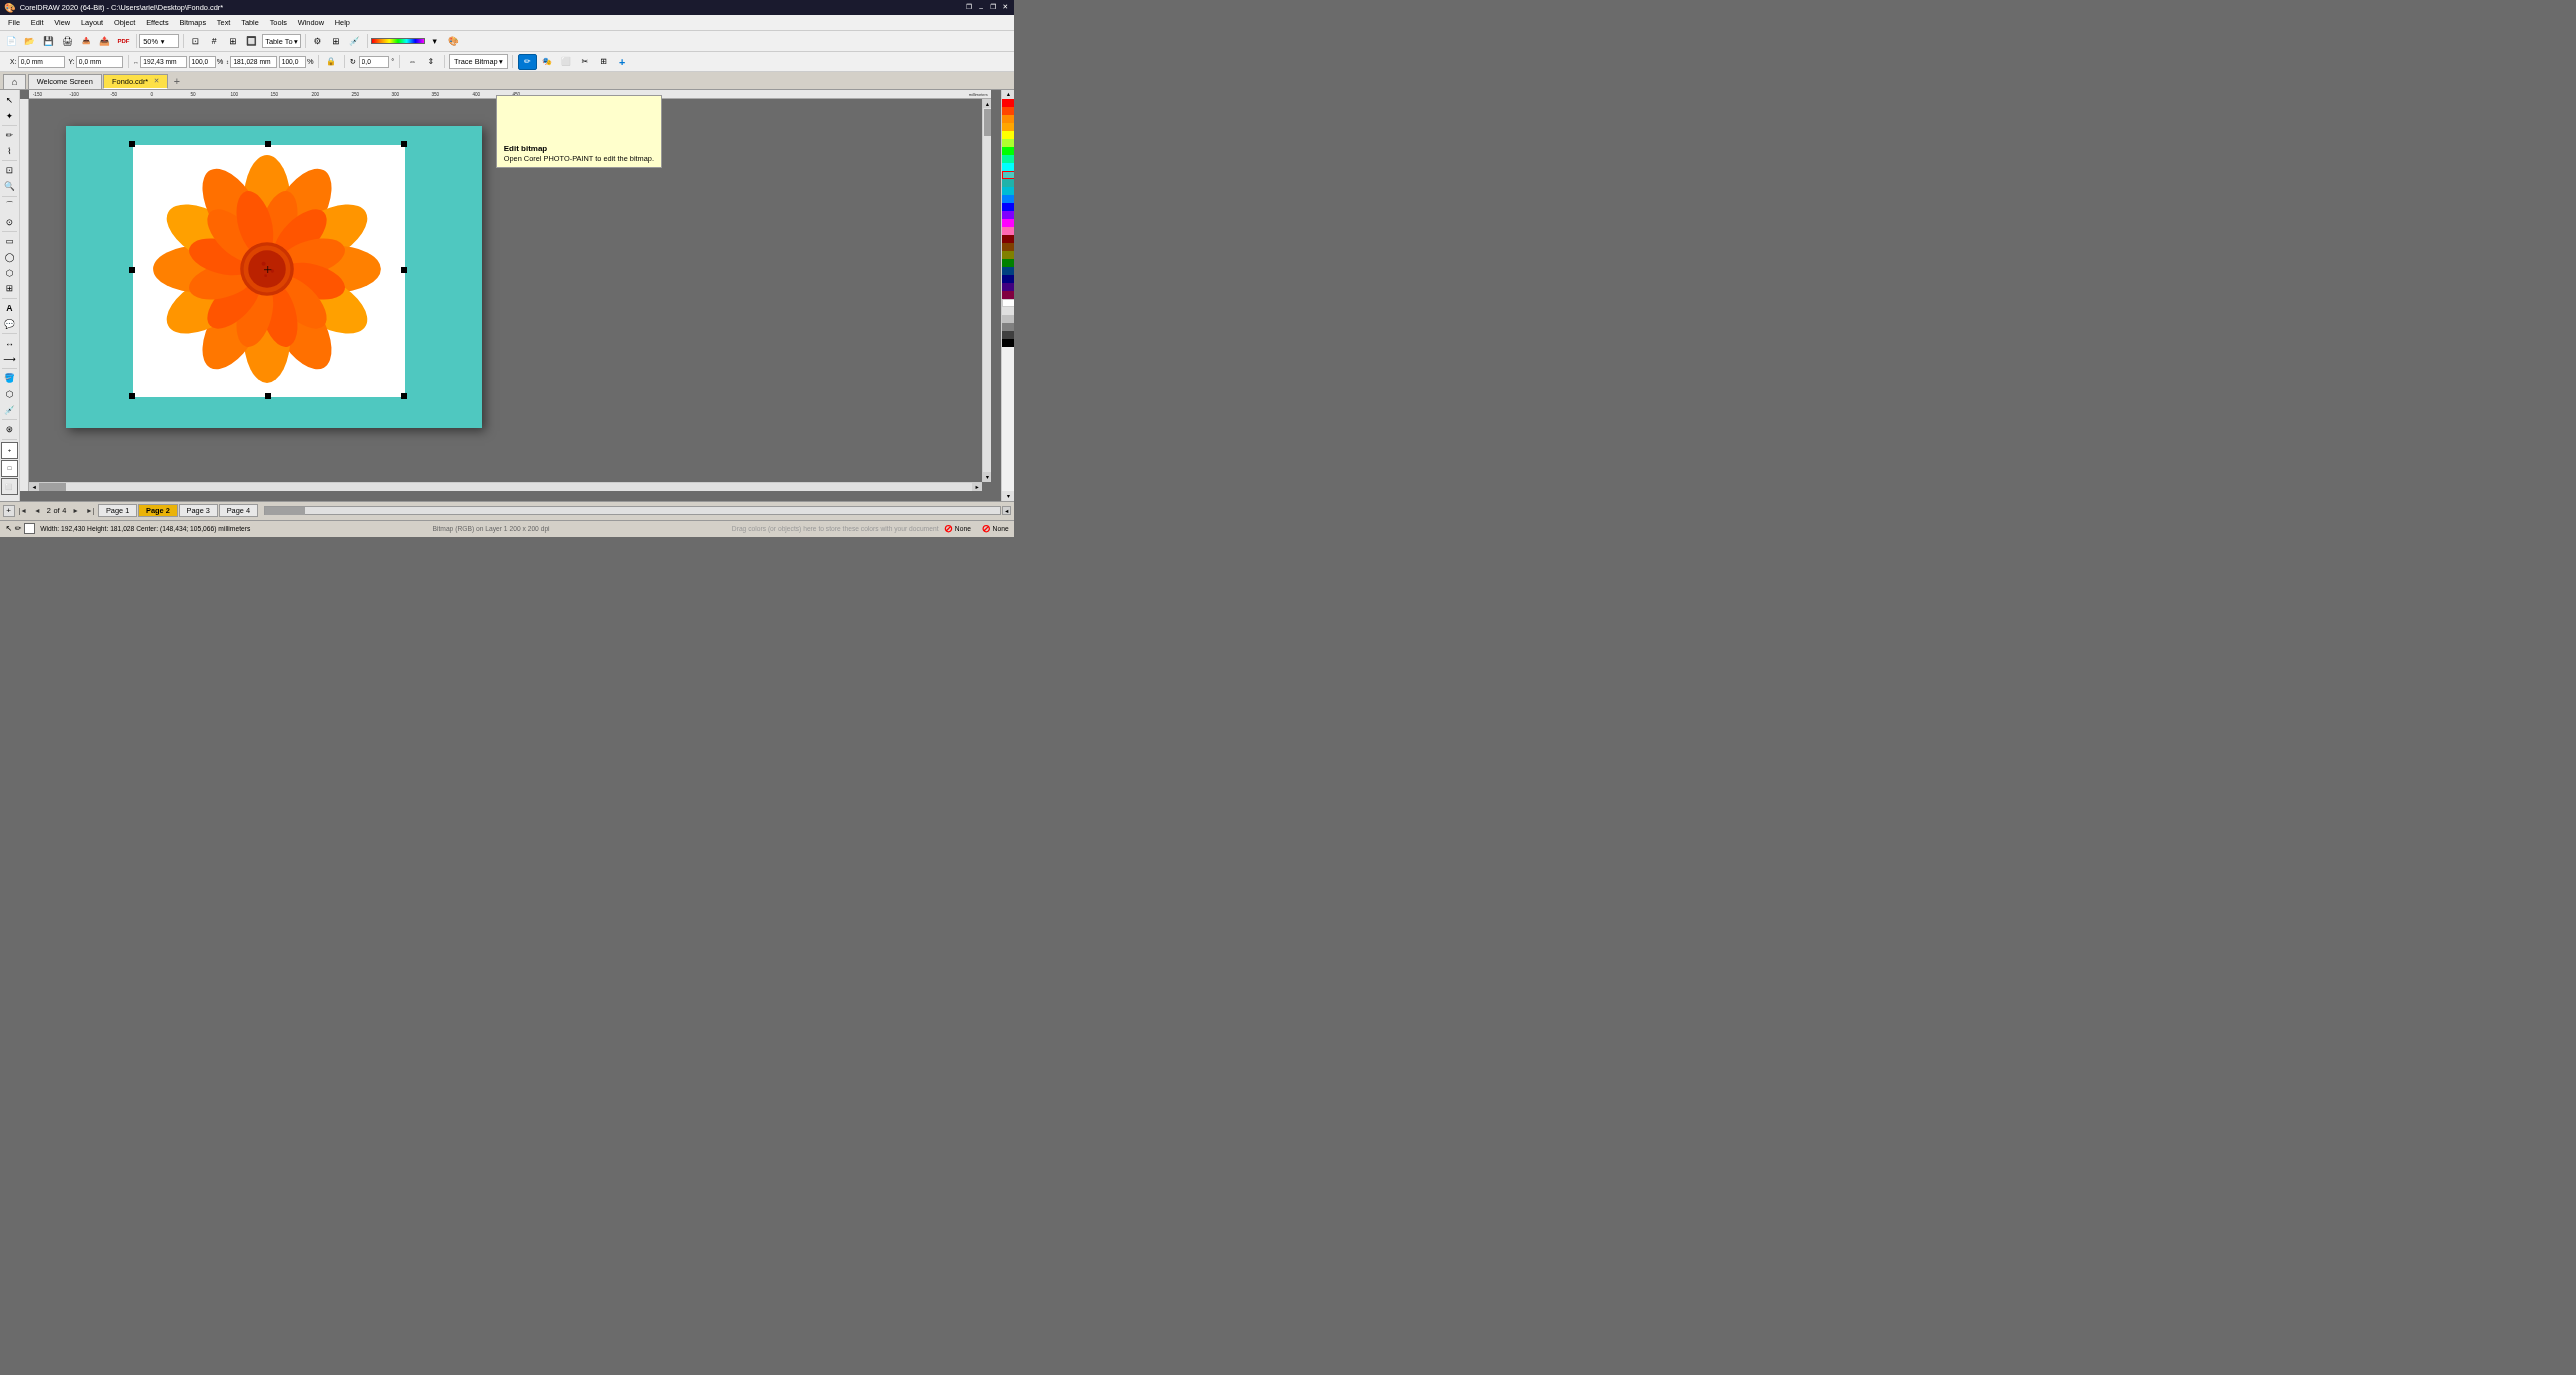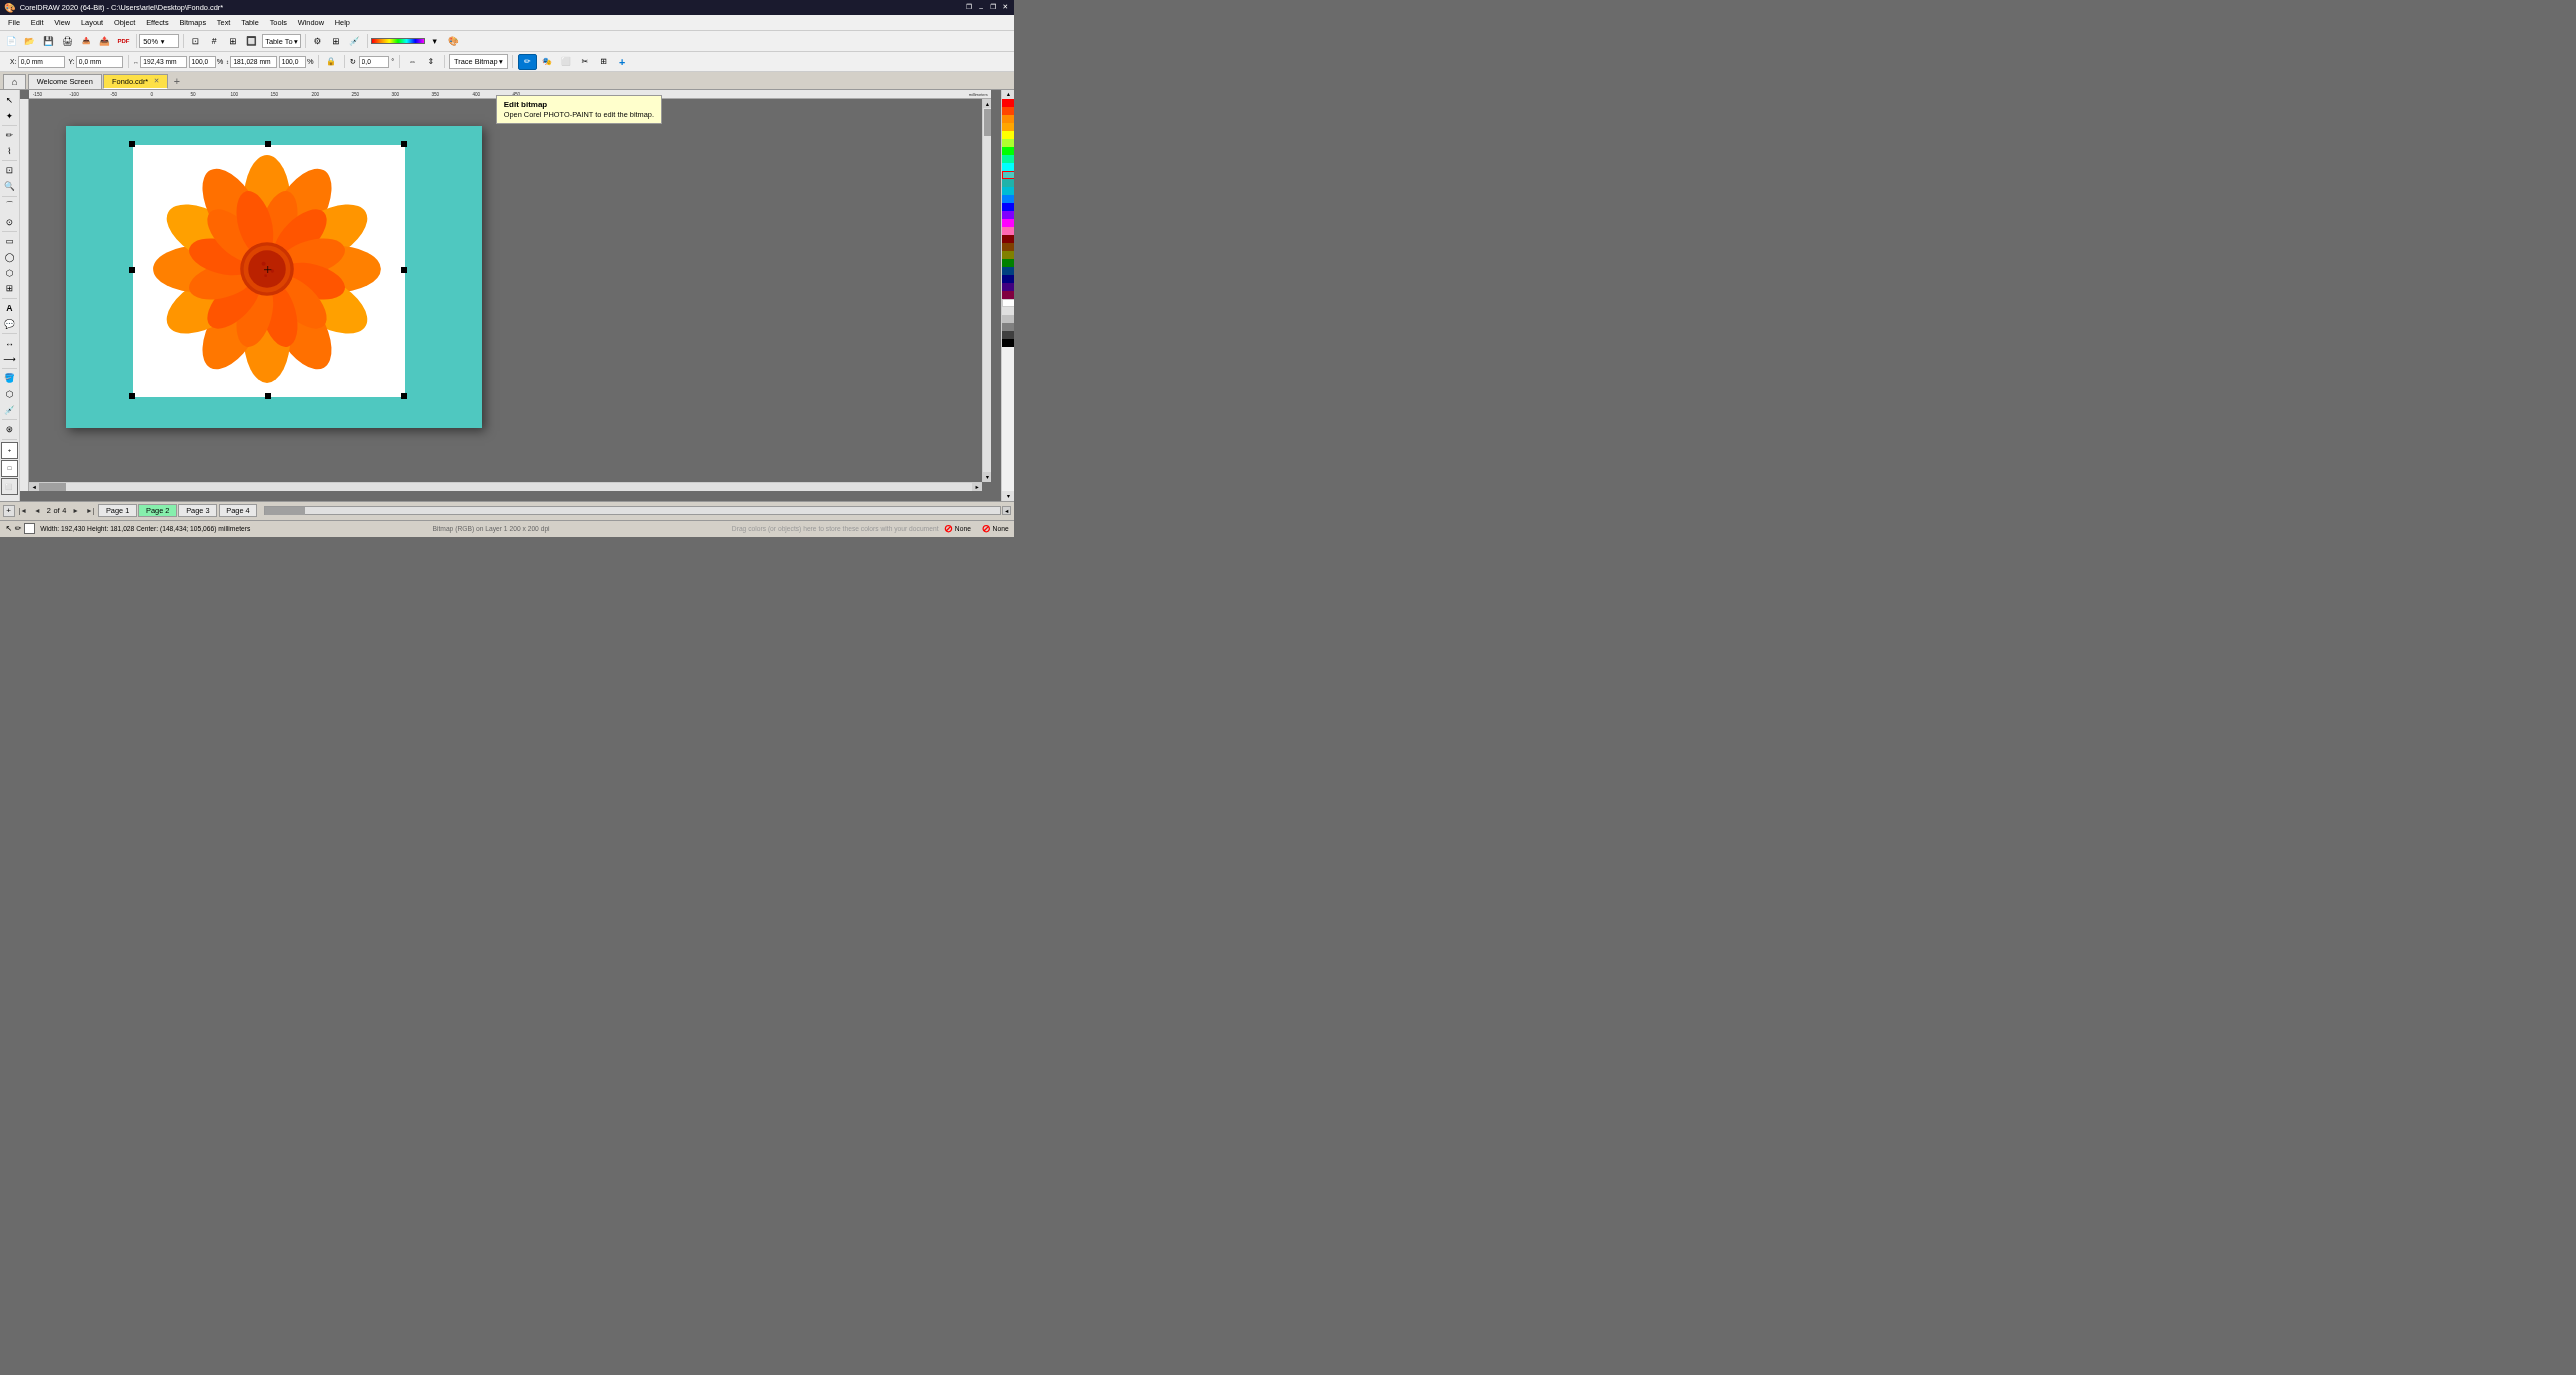--- a/index.html
+++ b/index.html
@@ -138,21 +138,21 @@
       top: 95px;
       left: 496px;
       background: #ffffcc;
       border: 0.7px solid #999;
       padding: 4px 6.7px;
       font-size: 7.4px;
       z-index: 100;
       max-width: 201px;
       pointer-events: none;
     }
-    #tooltip-title { font-weight: bold; font-size: 8px; margin-bottom: 1.3px; }
+    #tooltip-title { font-weight: bold; font-size: 8px; margin-bottom: 1.3px; margin-top: 44px; }
 
     
     #main {
       display: flex;
       height: calc(537px - 14.8px - 16px - 21.5px - 20px - 17.4px - 19px - 17.4px);
     }
 
     
     #left-toolbar {
       width: 20px;
@@ -270,21 +270,21 @@
       display: flex; align-items: center; justify-content: center;
       cursor: pointer; font-size: 6.7px; color: #333;
     }
     .page-tab {
       padding: 1.3px 6.7px;
       background: #e8e8e8;
       border: 0.7px solid #999;
       cursor: pointer;
       font-size: 7.4px;
     }
-    .page-tab.active { background: #86efac; font-weight: normal; }
+    .page-tab.active { background: #eab308; font-weight: bold; }
 
     
     #statusbar {
       background: #d4d0c8;
       height: 17.4px;
       display: flex;
       align-items: center;
       padding: 0 5.4px;
       border-top: 0.7px solid #999;
       font-size: 6.7px;

